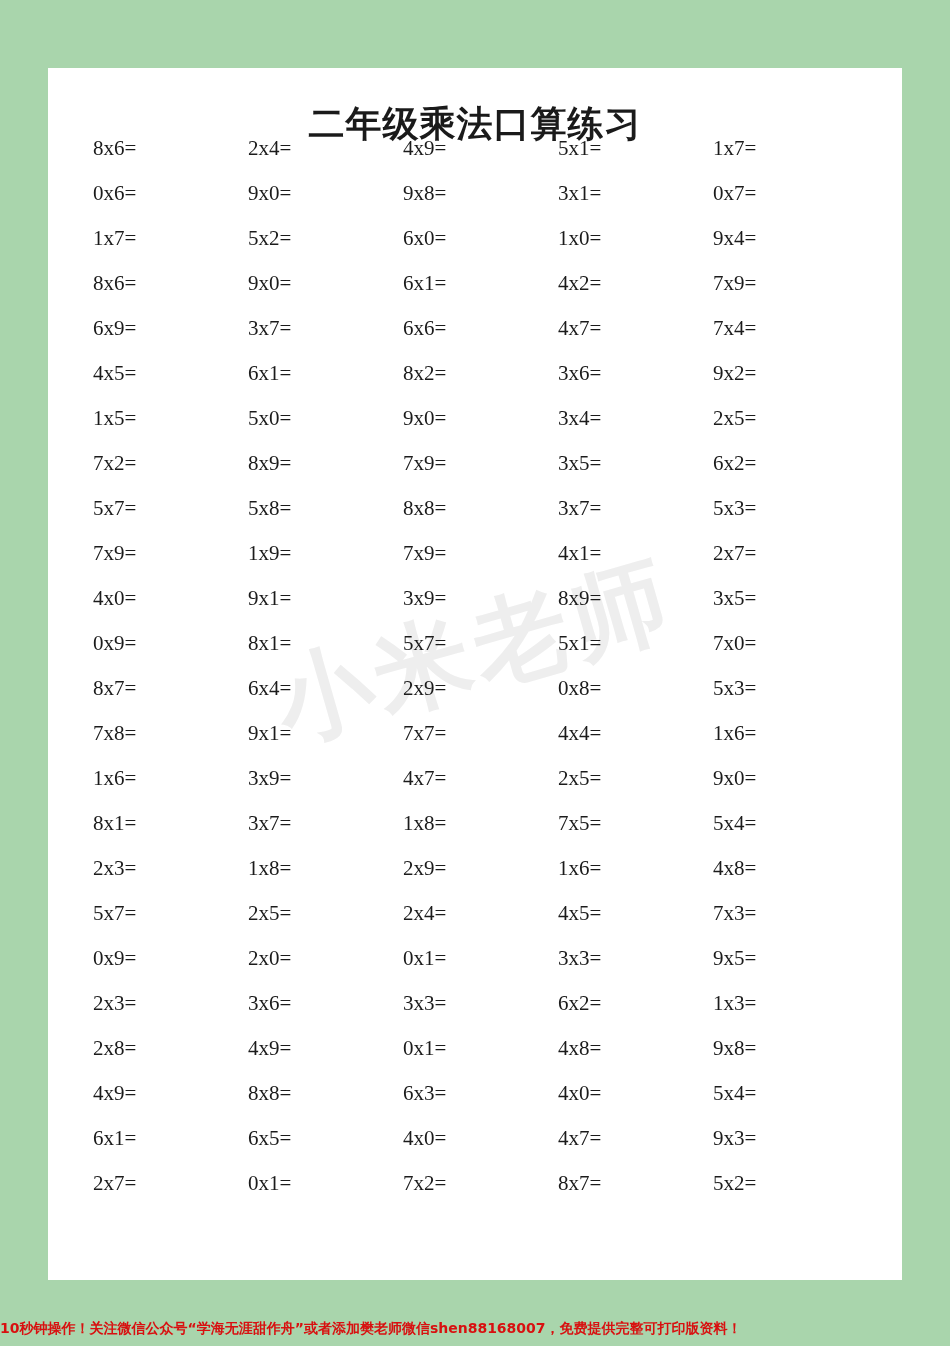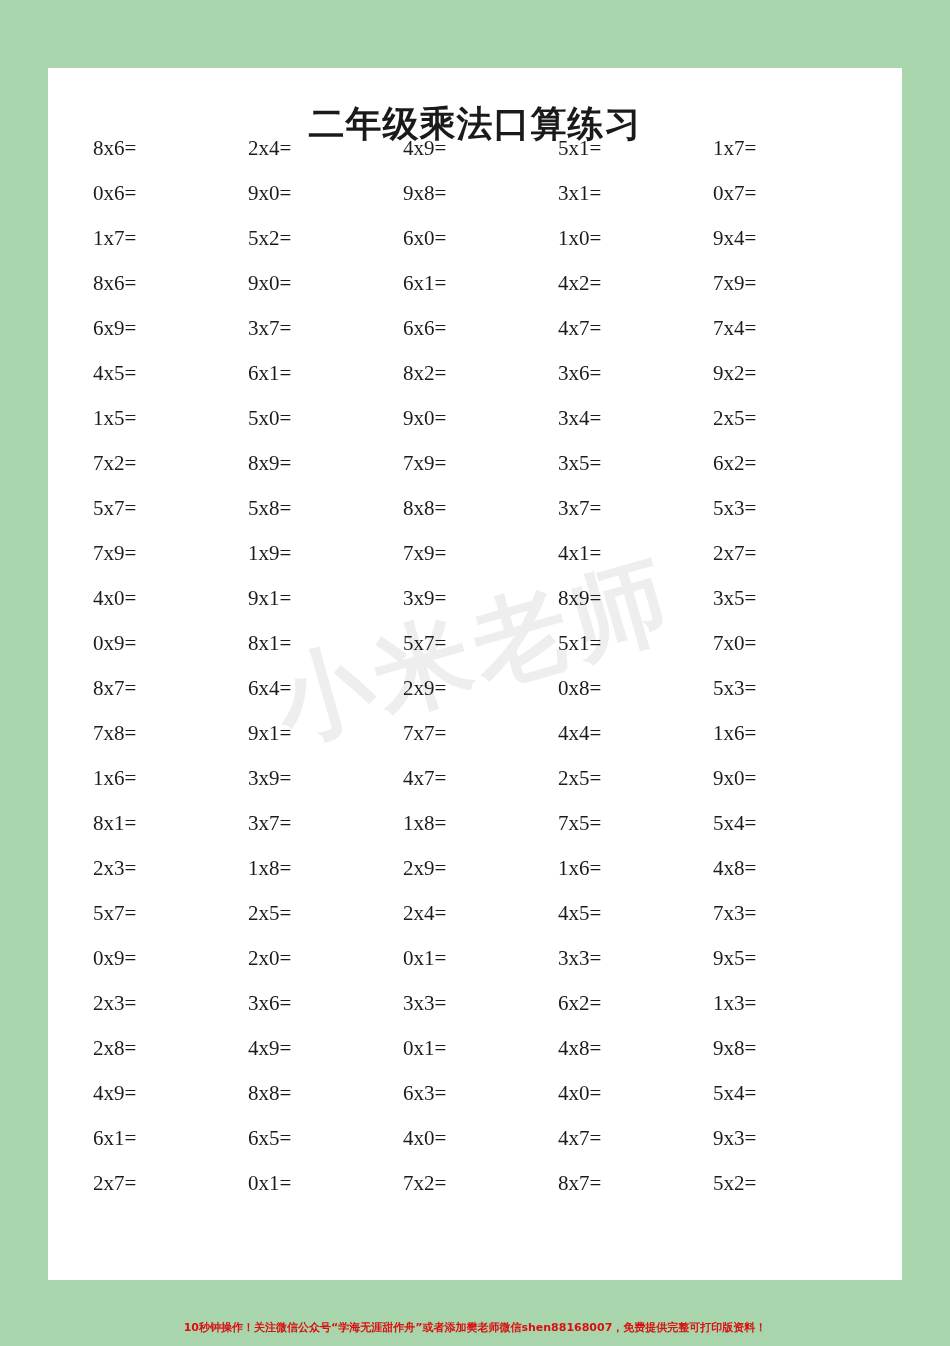--- a/index.html
+++ b/index.html
@@ -82,23 +82,22 @@
     white-space: nowrap;
     padding-left: 45px;
     box-sizing: border-box;
   }
 
   #footer-note {
     position: absolute;
     left: 0;
     top: 1320px;
     width: 950px;
-    text-align: center;
     font-family: "DejaVu Sans", "Liberation Sans", sans-serif;
-    font-size: 11px;
+    font-size: 14px;
     font-weight: 700;
     color: #d81010;
     white-space: nowrap;
   }
 </style>
 </head>
 <body>
 
 <div id="worksheet-page">
 

